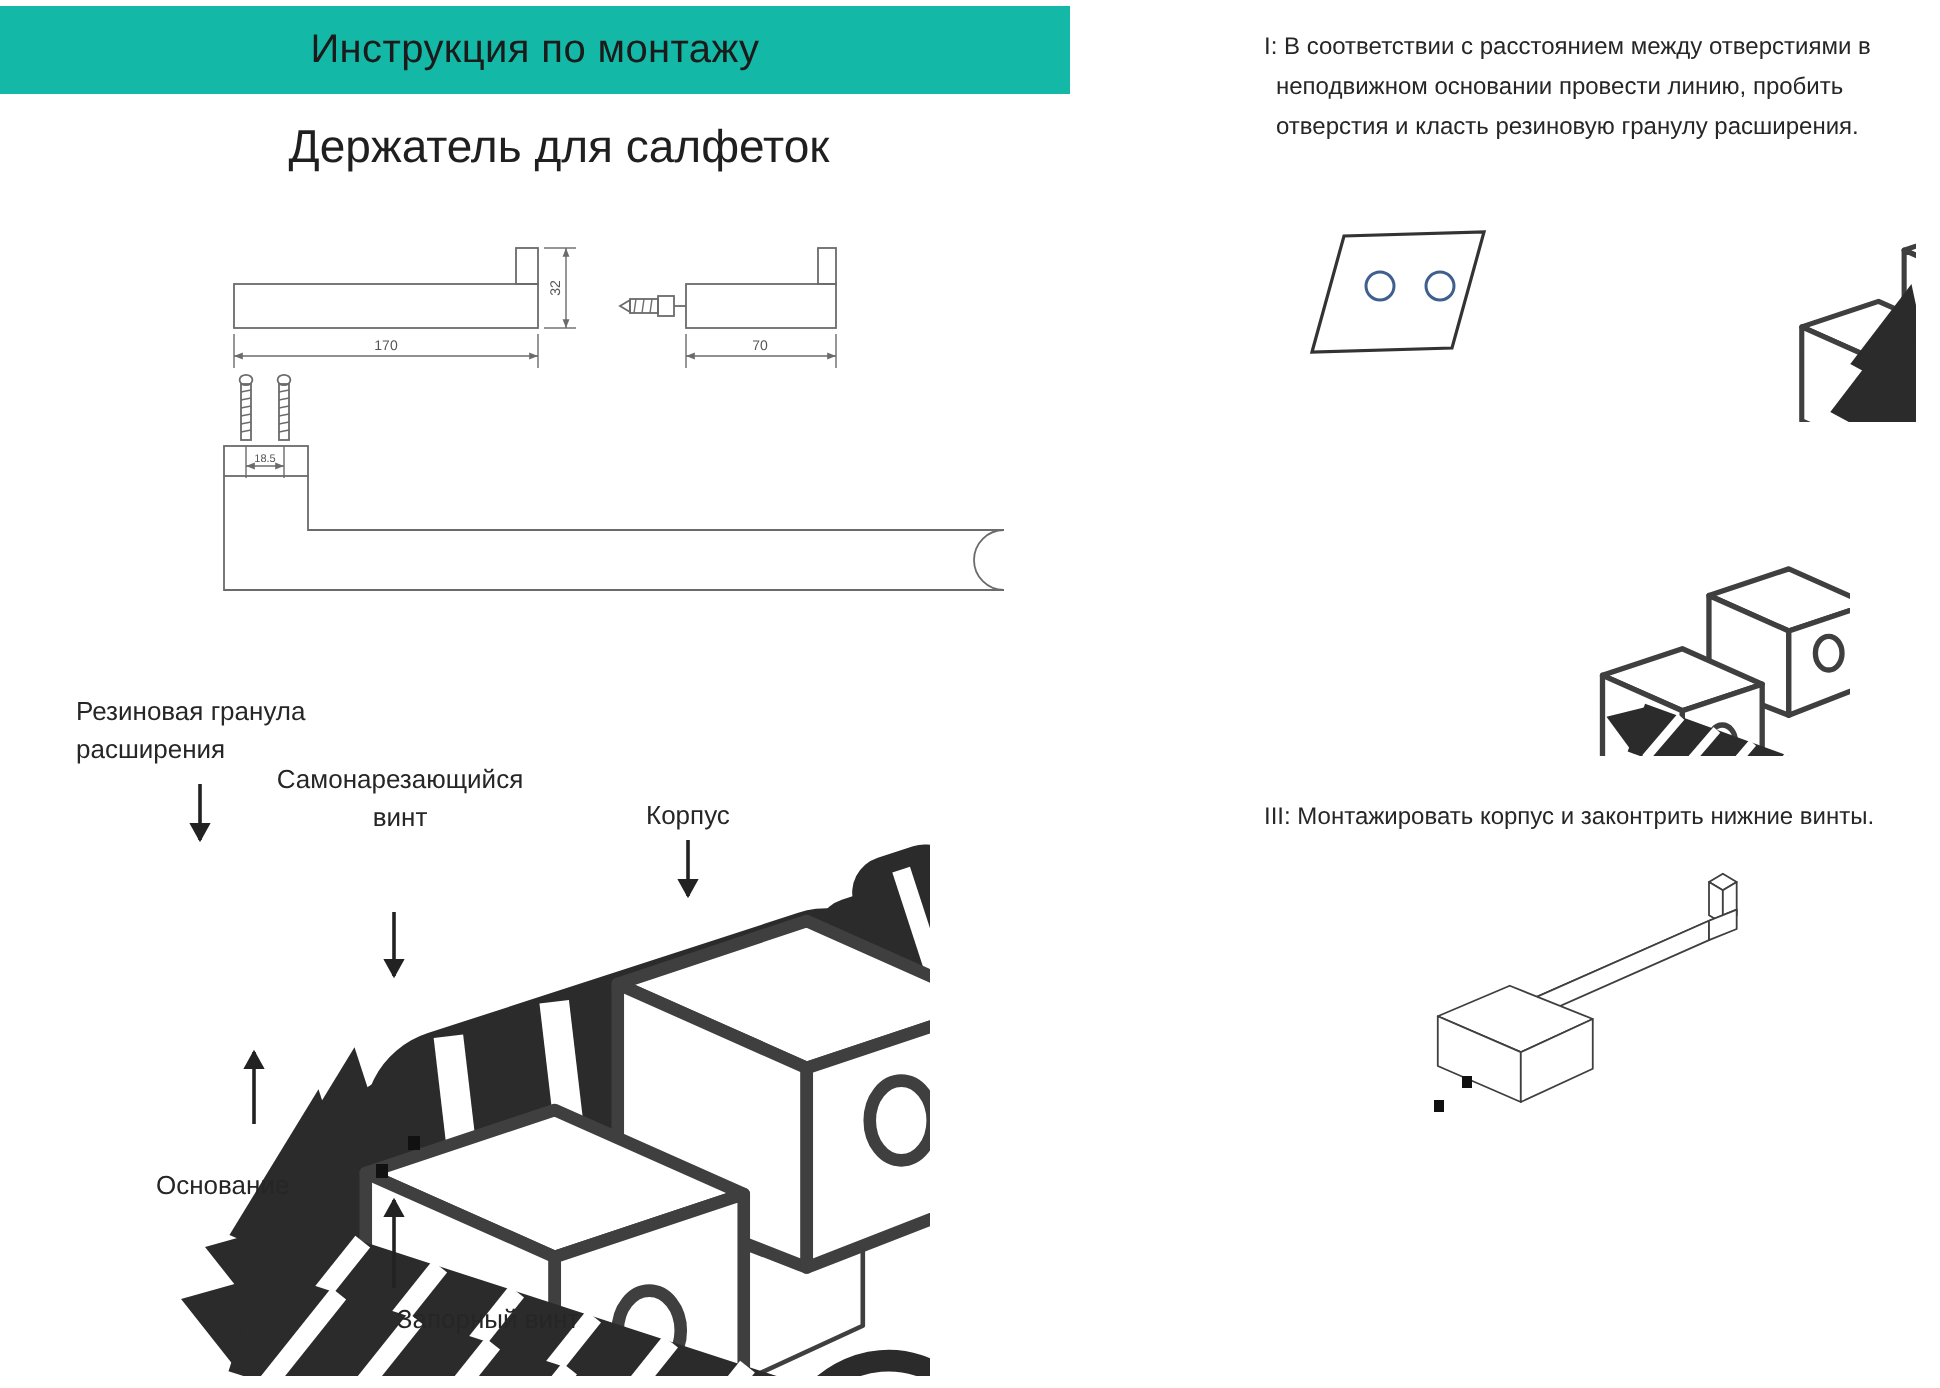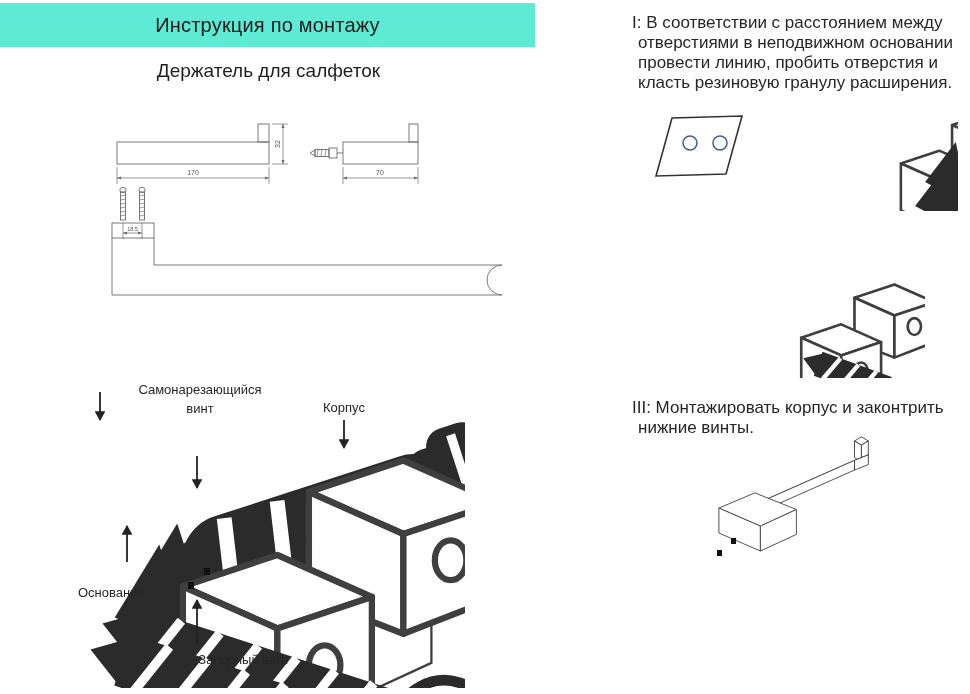--- a/index.html
+++ b/index.html
@@ -2,29 +2,29 @@
 <html><head>
 <meta charset="utf-8">
 <style>
   html,body{margin:0;padding:0;background:#fff;}
   #page{
     position:relative;width:970px;height:694px;background:#ffffff;
     font-family:"Liberation Sans","DejaVu Sans",sans-serif;color:#2b2b2b;overflow:hidden;
   }
   .abs{position:absolute;}
   #header-bar{
-    left:0;top:3px;width:535px;height:44px;background:#5eead4;
+    left:0;top:3px;width:535px;height:44px;background:#14b8a6;
     display:flex;align-items:center;justify-content:center;
   }
   #header-bar .title{font-size:20px;color:#1b1b1b;letter-spacing:.2px;}
-  #subtitle{left:1px;top:60px;width:535px;text-align:center;font-size:19px;color:#1f1f1f;}
+  #subtitle{left:12px;top:60px;width:535px;text-align:center;font-size:23px;color:#1f1f1f;}
   .part-label{font-size:13px;line-height:19px;color:#262626;}
   .center{text-align:center;}
   .step-text{
-    font-size:17px;line-height:20px;color:#262626;width:332px;
+    font-size:12px;line-height:20px;color:#262626;width:332px;
     padding-left:6px;text-indent:-6px;
   }
   svg text{font-family:"Liberation Sans","DejaVu Sans",sans-serif;}
   .cad{stroke:#6b6b6b;stroke-width:0.9;fill:none;}
   .cad-thin{stroke:#6b6b6b;stroke-width:0.7;fill:none;}
   .dim-text{fill:#555;font-size:7px;}
   .dim-text-sm{fill:#555;font-size:5.5px;}
   .big-arrow{stroke:#222;stroke-width:1.8;fill:none;}
 </style>
 </head>
@@ -173,20 +173,21 @@
     <use href="#screw" transform="translate(112,122) rotate(18)"></use>
     <rect x="168" y="204" width="6" height="7" fill="#111"></rect>
     <rect x="184" y="190" width="6" height="7" fill="#111"></rect>
     <line class="big-arrow" x1="80" y1="14" x2="80" y2="42" marker-end="url(#bigArrow)"></line>
     <line class="big-arrow" x1="177" y1="78" x2="177" y2="110" marker-end="url(#bigArrow)"></line>
     <line class="big-arrow" x1="324" y1="42" x2="324" y2="70" marker-end="url(#bigArrow)"></line>
     <line class="big-arrow" x1="107" y1="184" x2="107" y2="148" marker-end="url(#bigArrow)"></line>
     <line class="big-arrow" x1="177" y1="266" x2="177" y2="222" marker-end="url(#bigArrow)"></line>
   </svg>
 
+  <div class="abs part-label" style="left:38px;top:346px;width:140px;">Резиновая гранула расширения</div>
   <div class="abs part-label center" style="left:136px;top:380px;width:128px;">Самонарезающийся винт</div>
   <div class="abs part-label" style="left:323px;top:398px;">Корпус</div>
   <div class="abs part-label" style="left:78px;top:568px;margin-top:15px;">Основание</div>
   <div class="abs part-label center" style="left:150px;top:650px;width:96px;margin-left:46px;">Запорный винт</div>
 
   <div class="abs step-text" style="left:632px;top:13px;">I: В соответствии с расстоянием между отверстиями в неподвижном основании провести линию, пробить отверстия и класть резиновую гранулу расширения.</div>
 
   <svg class="abs" style="left:638px;top:96px;" width="320" height="115" viewBox="0 0 320 115">
     <polygon points="18,80 34,22 104,20 88,78" fill="#fff" stroke="#333" stroke-width="1.6"></polygon>
     <circle cx="52" cy="47" r="7" fill="none" stroke="#3f5f8f" stroke-width="1.5"></circle>

